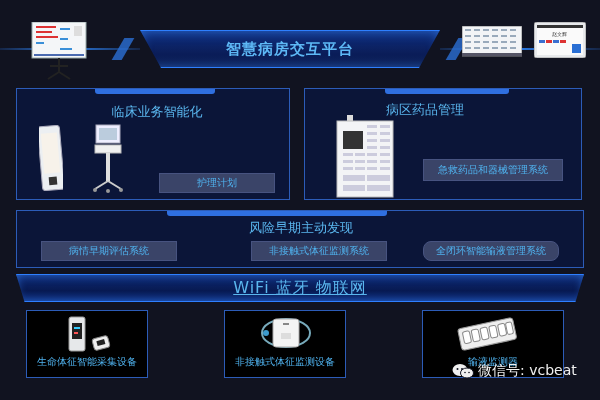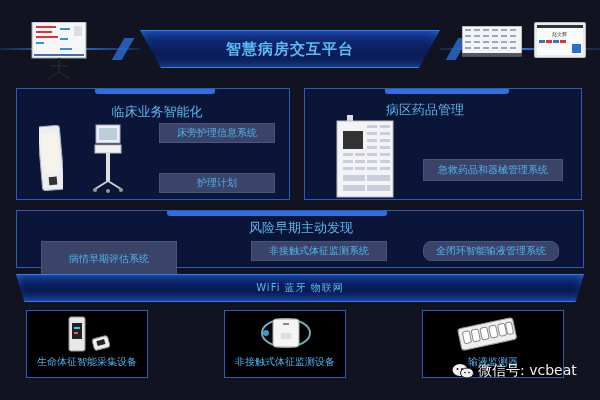--- a/index.html
+++ b/index.html
@@ -17,21 +17,21 @@
   .panel-tab { position: absolute; height: 5px; background: #2f6fe0; border-radius: 0 0 3px 3px; }
   .panel-title { position: absolute; color: #5ab6ee; font-size: 13px; text-align: center; }
   .sysbtn { position: absolute; background: #3a4468; color: #4fb2ee; font-size: 10px;
     display:flex; align-items:center; justify-content:center; border: 1px solid #475380; }
   .device { position:absolute; }
   .net-banner { position: absolute; left: 16px; top: 274px; width: 568px; height: 28px;
     background: linear-gradient(180deg, #0d2a75 0%, #081a52 60%, #0c2a78 100%);
     border: 1.5px solid #2e7fff; clip-path: polygon(0 0, 100% 0, 98.5% 100%, 1.5% 100%);
     box-shadow: inset 0 0 10px rgba(60,140,255,0.6);
     display:flex; align-items:center; justify-content:center; }
-  .net-banner span { color: #5ab6ee; font-size: 10px; letter-spacing: 1px; }
+  .net-banner span { color: #5ab6ee; font-size: 16px; letter-spacing: 1px; text-decoration: underline; }
   .devbox { position: absolute; top: 310px; height: 68px; background: #000000; border: 1px solid #2c5cb8; }
   .devlabel { position:absolute; left:0; right:0; bottom: 8px; text-align:center; color:#4fb2ee; font-size: 10px; }
   .watermark { position:absolute; left: 452px; top: 362px; display:flex; align-items:center; gap:4px; color:#f0f0f0; font-size: 14px; }
   .wm-icon { width: 22px; height: 16px; position: relative; }
 </style>
 </head>
 <body>
 
 <div class="hline" style="left:0;top:48px;width:140px;"></div>
 <div class="hline" style="left:440px;top:48px;width:160px;"></div>
@@ -123,21 +123,20 @@
       <rect x="8" y="5" width="18" height="12" fill="#bcd"></rect>
       <rect x="4" y="22" width="26" height="8" fill="#f0f0f0" stroke="#bbb" stroke-width="1"></rect>
       <rect x="15" y="30" width="4" height="28" fill="#e0e0e0"></rect>
       <line x1="17" y1="58" x2="4" y2="66" stroke="#ccc" stroke-width="2"></line>
       <line x1="17" y1="58" x2="30" y2="66" stroke="#ccc" stroke-width="2"></line>
       <circle cx="4" cy="67" r="2" fill="#999"></circle>
         <circle cx="30" cy="67" r="2" fill="#999"></circle>
         <circle cx="17" cy="68" r="2" fill="#999"></circle>
     </svg>
   </div>
-  <div class="sysbtn" style="left:142px;top:34px;width:116px;height:20px;">床旁护理信息系统</div>
   <div class="sysbtn" style="left:142px;top:84px;width:116px;height:20px;">护理计划</div>
 </div>
 
 <div class="panel" style="left:304px;top:88px;width:278px;height:112px;">
   <div class="panel-tab" style="left:80px;top:0;width:124px;"></div>
   <div class="panel-title" style="left:60px;top:12px;width:120px;">病区药品管理</div>
   <div class="device" style="left:30px;top:26px;width:60px;height:84px;">
     <svg width="60" height="84" viewBox="0 0 60 84">
       <rect x="12" y="0" width="6" height="8" fill="#ddd"></rect>
       <rect x="2" y="6" width="56" height="76" fill="#f3f4f6" stroke="#bbb" stroke-width="1"></rect>
@@ -169,21 +168,21 @@
           <rect x="32" y="70" width="23" height="6"></rect>
       </g>
     </svg>
   </div>
   <div class="sysbtn" style="left:118px;top:70px;width:140px;height:22px;">急救药品和器械管理系统</div>
 </div>
 
 <div class="panel" style="left:16px;top:210px;width:568px;height:58px;">
   <div class="panel-tab" style="left:150px;top:0;width:220px;"></div>
   <div class="panel-title" style="left:184px;top:8px;width:200px;">风险早期主动发现</div>
-  <div class="sysbtn" style="left:24px;top:30px;width:136px;height:36px;">病情早期评估系统</div>
+  <div class="sysbtn" style="left:24px;top:30px;width:136px;height:20px;">病情早期评估系统</div>
   <div class="sysbtn" style="left:212px;top:30px;width:136px;height:20px;margin-left:22px;">非接触式体征监测系统</div>
   <div class="sysbtn" style="left:406px;top:30px;width:136px;height:20px;border-radius:8px;">全闭环智能输液管理系统</div>
 </div>
 
 <div class="net-banner">
   <span>WiFi  蓝牙 物联网</span>
 </div>
 
 <div class="devbox" style="left:26px;width:122px;">
   <div class="device" style="left:38px;top:4px;width:50px;height:40px;">

